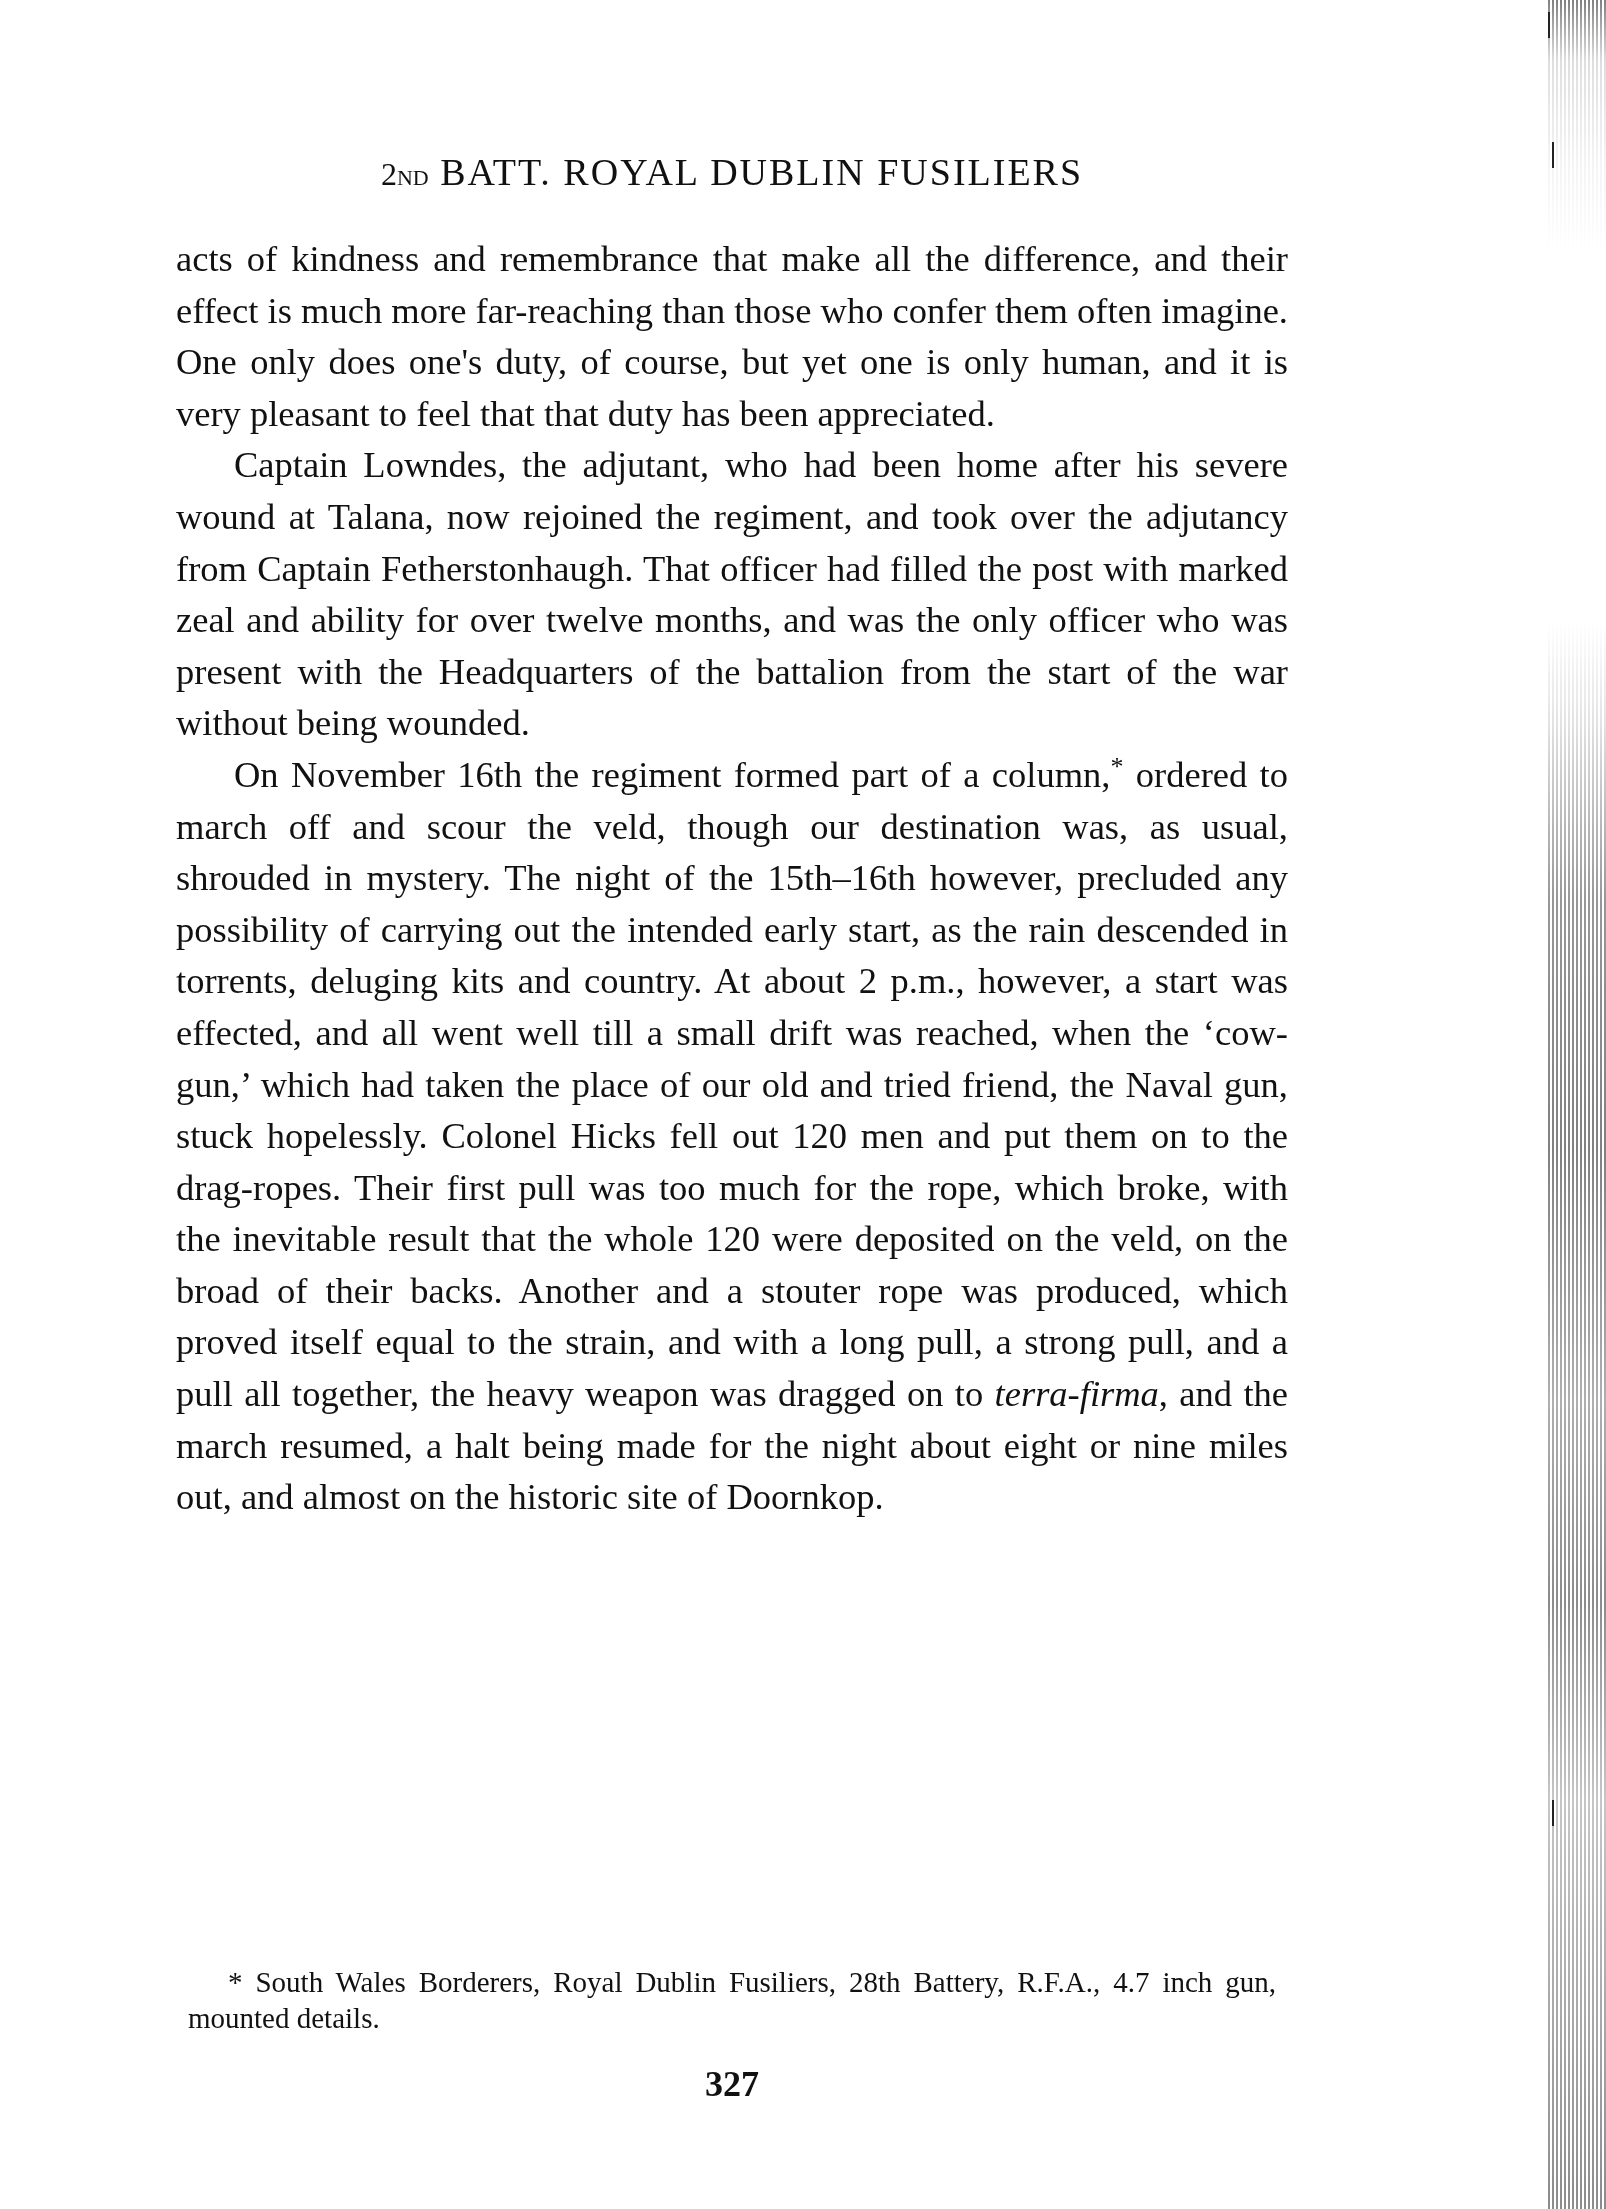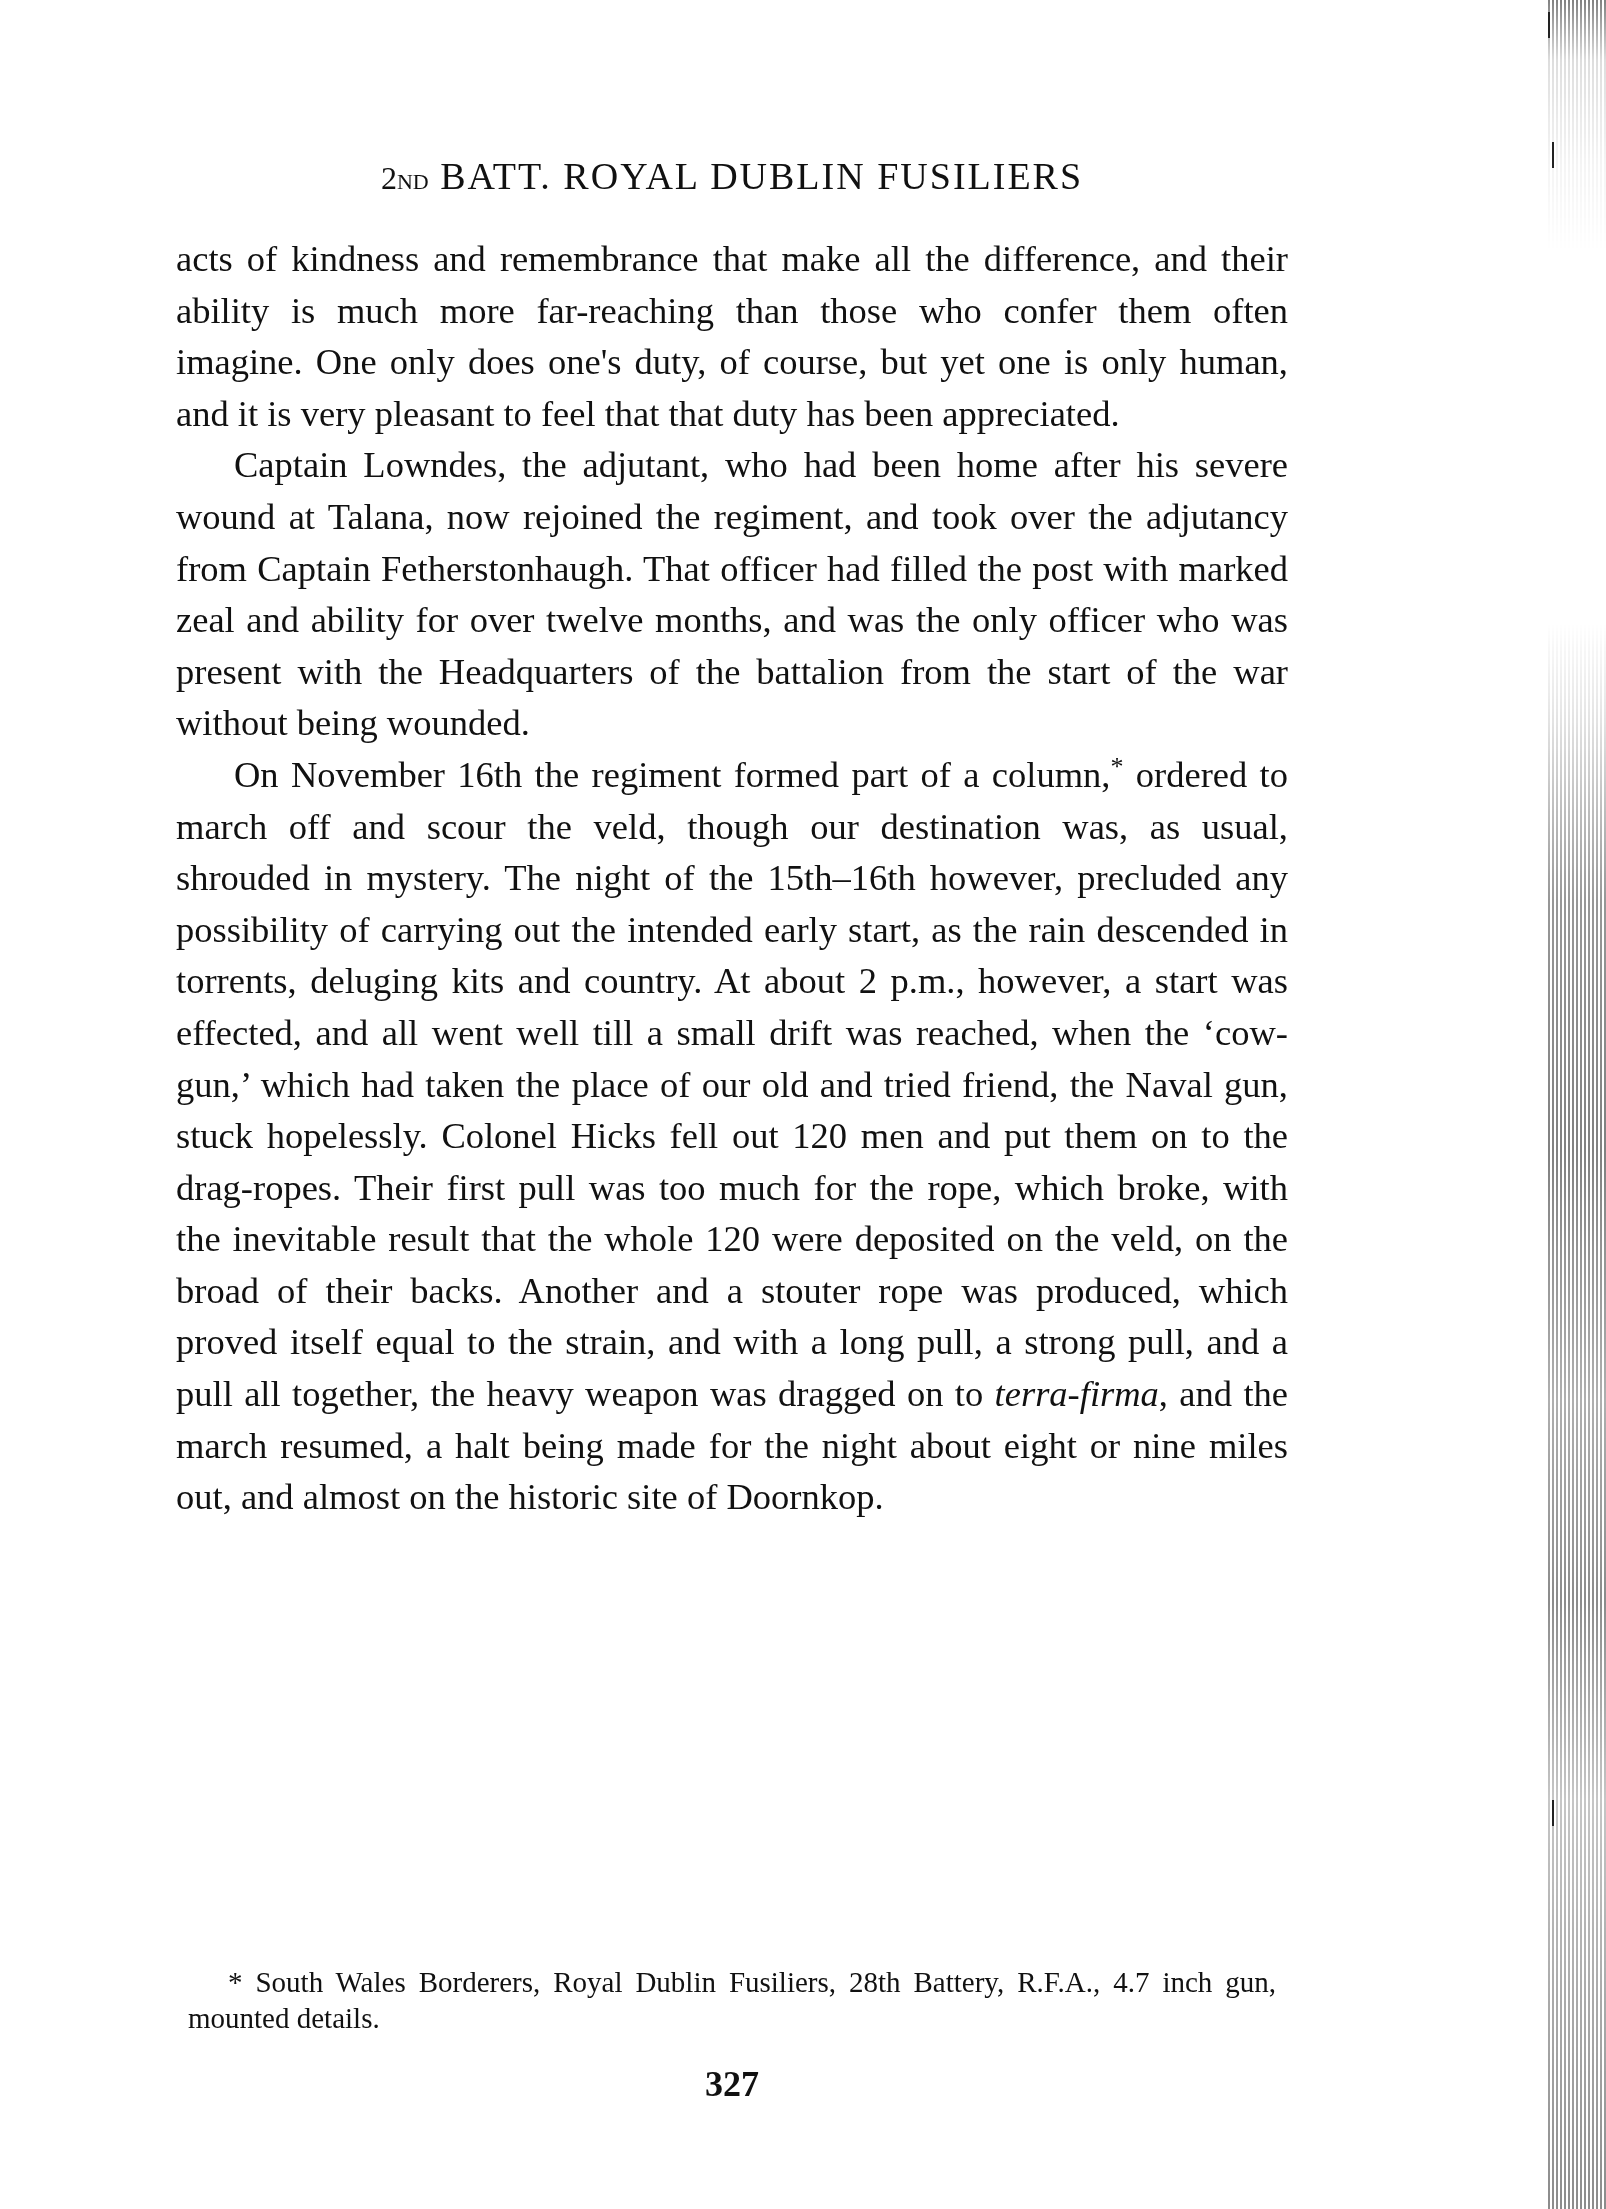--- a/index.html
+++ b/index.html
@@ -2,21 +2,21 @@
 <html><head>
 <meta charset="utf-8">
 <style>
   html, body { margin: 0; padding: 0; }
   body {
     width: 1606px; height: 2209px; background: #ffffff; position: relative; overflow: hidden;
     font-family: "Liberation Serif", "DejaVu Serif", serif; color: #111111;
   }
   .page-header {
     position: absolute; top: 152px; left: 176px; width: 1112px; text-align: center;
-    font-size: 38px; letter-spacing: 2px; line-height: 48px;
+    font-size: 38px; letter-spacing: 2px; line-height: 40px;
   }
   .page-header .ord { font-variant: small-caps; font-size: 32px; letter-spacing: 0; }
   .body-text {
     position: absolute; top: 233px; left: 176px; width: 1112px;
     font-size: 36.5px; line-height: 51.6px; text-align: justify; hyphens: none;
   }
   .body-text p { margin: 0; }
   .body-text p.indent { text-indent: 58px; }
   .fn-ref { font-size: 26px; vertical-align: 12px; line-height: 0; }
   .footnote {
@@ -47,21 +47,21 @@
 <div class="edge-mark" style="right:56px; top:12px; height:26px;"></div>
 <div class="edge-mark" style="right:52px; top:142px; height:26px;"></div>
 <div class="edge-mark" style="right:52px; top:1800px; height:26px;"></div>
 
 <div class="page-header">
   <span class="ord">2nd</span>
   <span>BATT. ROYAL DUBLIN FUSILIERS</span>
 </div>
 
 <div class="body-text">
-  <p>acts of kindness and remembrance that make all the difference, and their ability is much more far-reaching than those who confer them often imagine.  One only does one's duty, of course, but yet one is only human, and it is very pleasant to feel that that duty has been appreciated.</p>
+  <p>acts of kindness and remembrance that make all the difference, and their effect is much more far-reaching than those who confer them often imagine.  One only does one's duty, of course, but yet one is only human, and it is very pleasant to feel that that duty has been appreciated.</p>
   <p class="indent">Captain Lowndes, the adjutant, who had been home after his severe wound at Talana, now rejoined the regiment, and took over the adjutancy from Captain Fetherstonhaugh. That officer had filled the post with marked zeal and ability for over twelve months, and was the only officer who was present with the Headquarters of the battalion from the start of the war without being wounded.</p>
   <p class="indent"><span>On November 16th the regiment formed part of a column,</span><sup class="fn-ref">*</sup><span> ordered to march off and scour the veld, though our destination was, as usual, shrouded in mystery.  The night of the 15th–16th however, precluded any possibility of carrying out the intended early start, as the rain descended in torrents, deluging kits and country.  At about 2 p.m., however, a start was effected, and all went well till a small drift was reached, when the ‘cow-gun,’ which had taken the place of our old and tried friend, the Naval gun, stuck hopelessly. Colonel Hicks fell out 120 men and put them on to the drag-ropes.  Their first pull was too much for the rope, which broke, with the inevitable result that the whole 120 were deposited on the veld, on the broad of their backs.  Another and a stouter rope was produced, which proved itself equal to the strain, and with a long pull, a strong pull, and a pull all together, the heavy weapon was dragged on to </span><em>terra-firma</em><span>, and the march resumed, a halt being made for the night about eight or nine miles out, and almost on the historic site of Doornkop.</span></p>
 </div>
 
 <div class="footnote">
   <p><span>*</span><span> South Wales Borderers, Royal Dublin Fusiliers, 28th Battery, R.F.A., 4.7 inch gun, mounted details.</span></p>
 </div>
 
 <div class="page-number">327</div>
 

